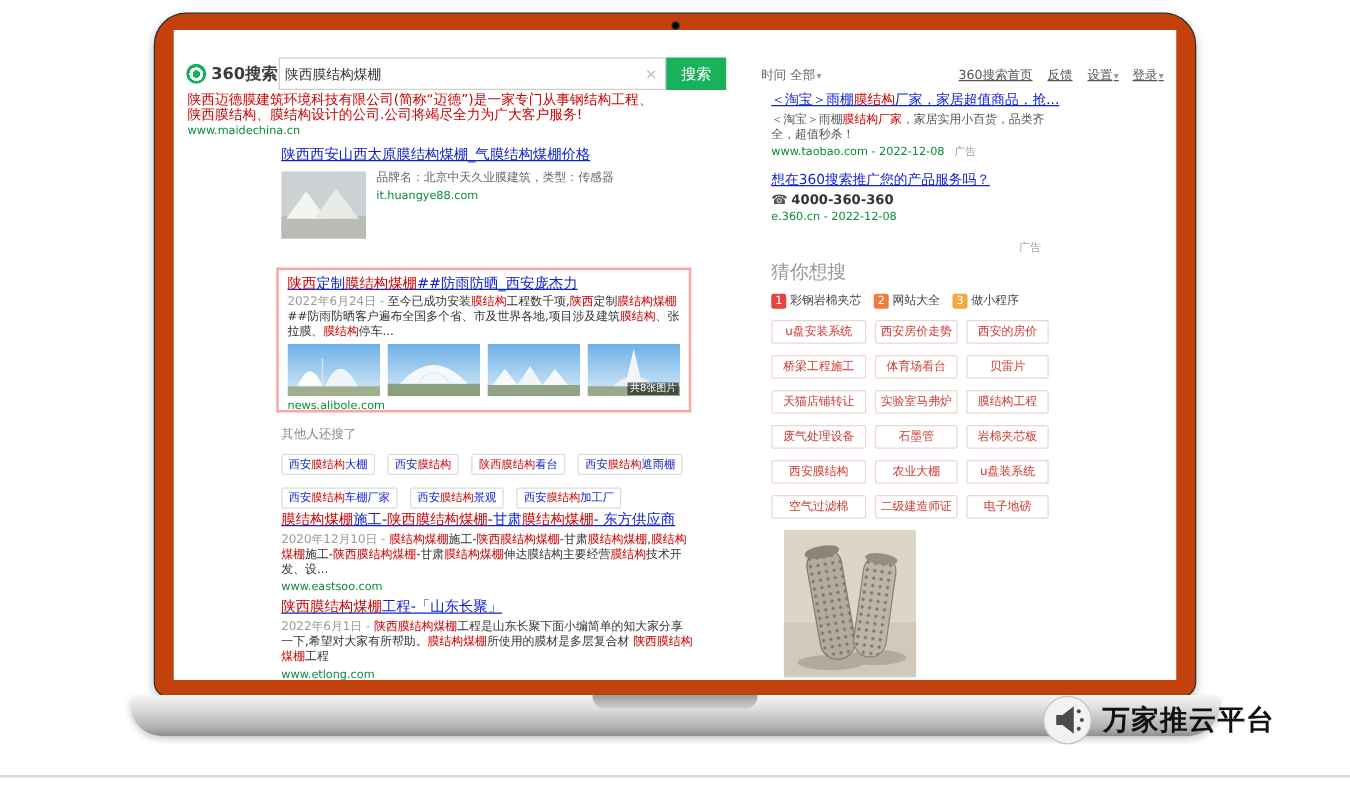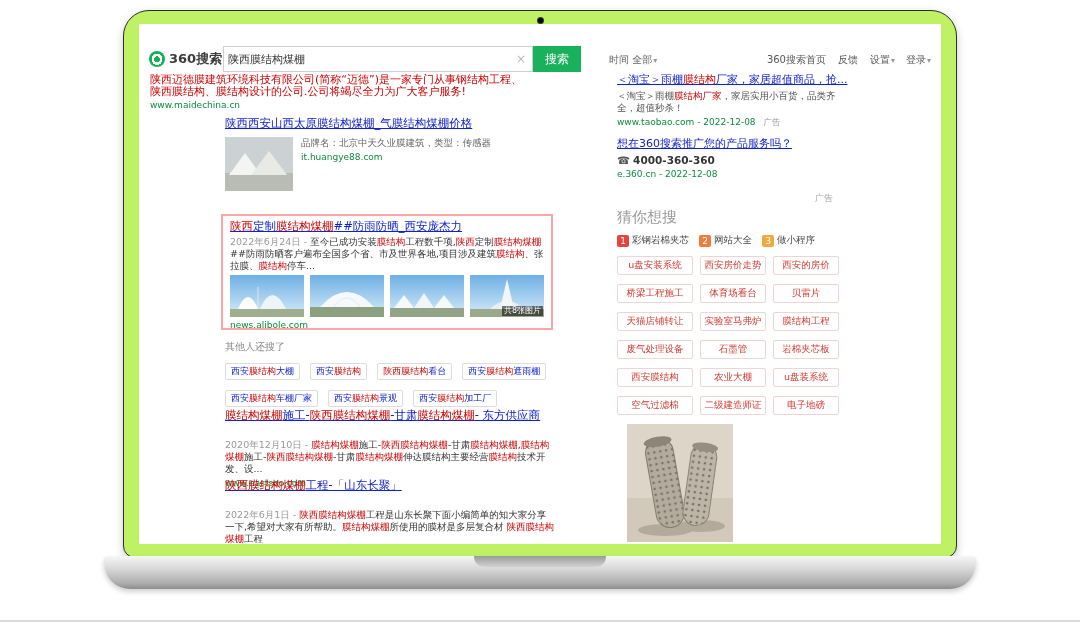--- a/index.html
+++ b/index.html
@@ -1,21 +1,21 @@
 <!DOCTYPE html>
 <html><head>
 <meta charset="utf-8">
 <style>
   * { margin:0; padding:0; box-sizing:border-box; }
   body { font-family:"DejaVu Sans","Liberation Sans",sans-serif; background:#fff; }
   .stage { position:relative; width:1080px; height:628px; background:#fff; overflow:hidden; }
 
   
   .bezel { position:absolute; left:123px; top:10px; width:834px; height:548px;
-           background:#bef264; border:1px solid #2d2d2d;
+           background:#c2410c; border:1px solid #2d2d2d;
            border-radius:26px 26px 12px 12px; box-shadow:0 3px 8px rgba(0,0,0,.22); }
   .camera { position:absolute; left:50%; top:7px; width:5px; height:5px; margin-left:-2px;
             border-radius:50%; background:#060606; box-shadow:0 0 0 1px #333; }
   .screen { position:absolute; left:15px; top:13px; width:802px; height:520px;
             background:#ffffff; overflow:hidden; }
   .base { position:absolute; left:104px; top:556px; width:872px; height:33px;
           background:linear-gradient(180deg,#f6f6f6 0%,#d7d7d7 40%,#adadad 82%,#8d8d8d 100%);
           border-radius:4px 4px 26px 26px; box-shadow:0 3px 5px rgba(0,0,0,.18); }
   .notch { position:absolute; left:50%; top:0; width:132px; height:11px; transform:translateX(-50%);
            background:linear-gradient(180deg,#9b9b9b,#d2d2d2); border-radius:0 0 10px 10px; }
@@ -34,21 +34,21 @@
   .searchwrap { position:absolute; left:84px; top:0; width:310px; height:26px;
                 border:1px solid #cfcfcf; background:#fff; display:flex; align-items:center; }
   .searchwrap input { border:none; outline:none; flex:1; font-size:11px; color:#333;
                       padding:0 4px; font-family:inherit; background:transparent; }
   .clear { color:#bbb; font-size:12px; padding:0 6px; cursor:pointer; }
   .sbtn { position:absolute; left:394px; top:0; width:48px; height:26px; border:none;
           background:#19b15b; color:#fff; font-size:12px; cursor:pointer; font-family:inherit; }
   .timefilter { position:absolute; left:470px; top:7px; font-size:10px; color:#666; }
   .timefilter .caret, .toplinks .caret { color:#999; font-size:8px; margin-left:1px; }
   .toplinks { position:absolute; right:10px; top:7px; display:flex; gap:11px; font-size:10px; color:#555; }
-  .toplinks .toplink { cursor:pointer; white-space:nowrap; }
+  .toplinks .toplink { cursor:pointer; white-space:nowrap;text-decoration:underline; }
 
   
   .title { font-size:11.5px; color:#1122cc; text-decoration:underline; white-space:nowrap; cursor:pointer; }
   .snip  { font-size:9.5px; line-height:12px; color:#333; }
   .meta  { font-size:9.5px; line-height:12px; color:#666; }
   .date  { color:#999; }
   .url   { font-size:9px; color:#0d8b3d; margin-top:3px; }
   .hl    { color:#cc0000; }
   .redline { color:#cc0000; font-size:11px; line-height:11.5px; }
 
@@ -64,21 +64,21 @@
   .thumbrow .th { position:relative; width:74px; height:42px; cursor:pointer; }
   .overlay { position:absolute; right:1px; bottom:1px; background:rgba(0,0,0,.55); color:#fff;
              font-size:8px; line-height:10px; padding:0 2px; }
   #related { left:86px; top:316px; width:336px; }
   .rel-hdr { font-size:10px; color:#888; }
   .chips { margin-top:5px; }
   .chip { display:inline-block; border:1px solid #dcdcdc; border-radius:2px; padding:1px 5px;
           margin:0 5px 6px 0; font-size:9px; color:#1122cc; cursor:pointer; white-space:nowrap; }
   #r3 { left:86px; top:384px; width:330px; }
   #r4 { left:86px; top:454px; width:330px; }
-  #r3 .snip, #r4 .snip { margin-top:16px; }
+  #r3 .snip, #r4 .snip { margin-top:3px; }
 
   
   .rtitle { font-size:11px; color:#1122cc; text-decoration:underline; white-space:nowrap; cursor:pointer; }
   #ad1 { left:478px; top:48px; width:222px; }
   #ad1 .snip { margin-top:3px; color:#555; }
   .urlrow { display:flex; align-items:baseline; gap:8px; }
   .adtag { font-size:8.5px; color:#9a9a9a; }
   #ad2 { left:478px; top:112px; width:222px; }
   .phone { margin-top:3px; font-size:10.5px; font-weight:bold; color:#333; }
   .phone .ph-icon { font-weight:normal; color:#555; margin-right:3px; }
@@ -307,14 +307,24 @@
 
     </div>
   </div>
 
   <div class="base">
     <div class="notch"></div>
   </div>
 
   <div class="floor"></div>
 
+  <div class="watermark">
+    <svg width="40" height="40" viewBox="0 0 40 40">
+      <circle cx="20" cy="20" r="19" fill="#f2f2f2" stroke="#c6c6c6"></circle>
+      <path d="M11 16 h5 l9 -7 v22 l-9 -7 h-5 z" fill="#4a4a4a"></path>
+      <circle cx="29" cy="13" r="1.6" fill="#4a4a4a"></circle>
+      <circle cx="31.5" cy="20" r="1.6" fill="#4a4a4a"></circle>
+      <circle cx="29" cy="27" r="1.6" fill="#4a4a4a"></circle>
+    </svg>
+    <span class="wm-text">万家推云平台</span>
+  </div>
 
 </div>
 
 </body></html>

